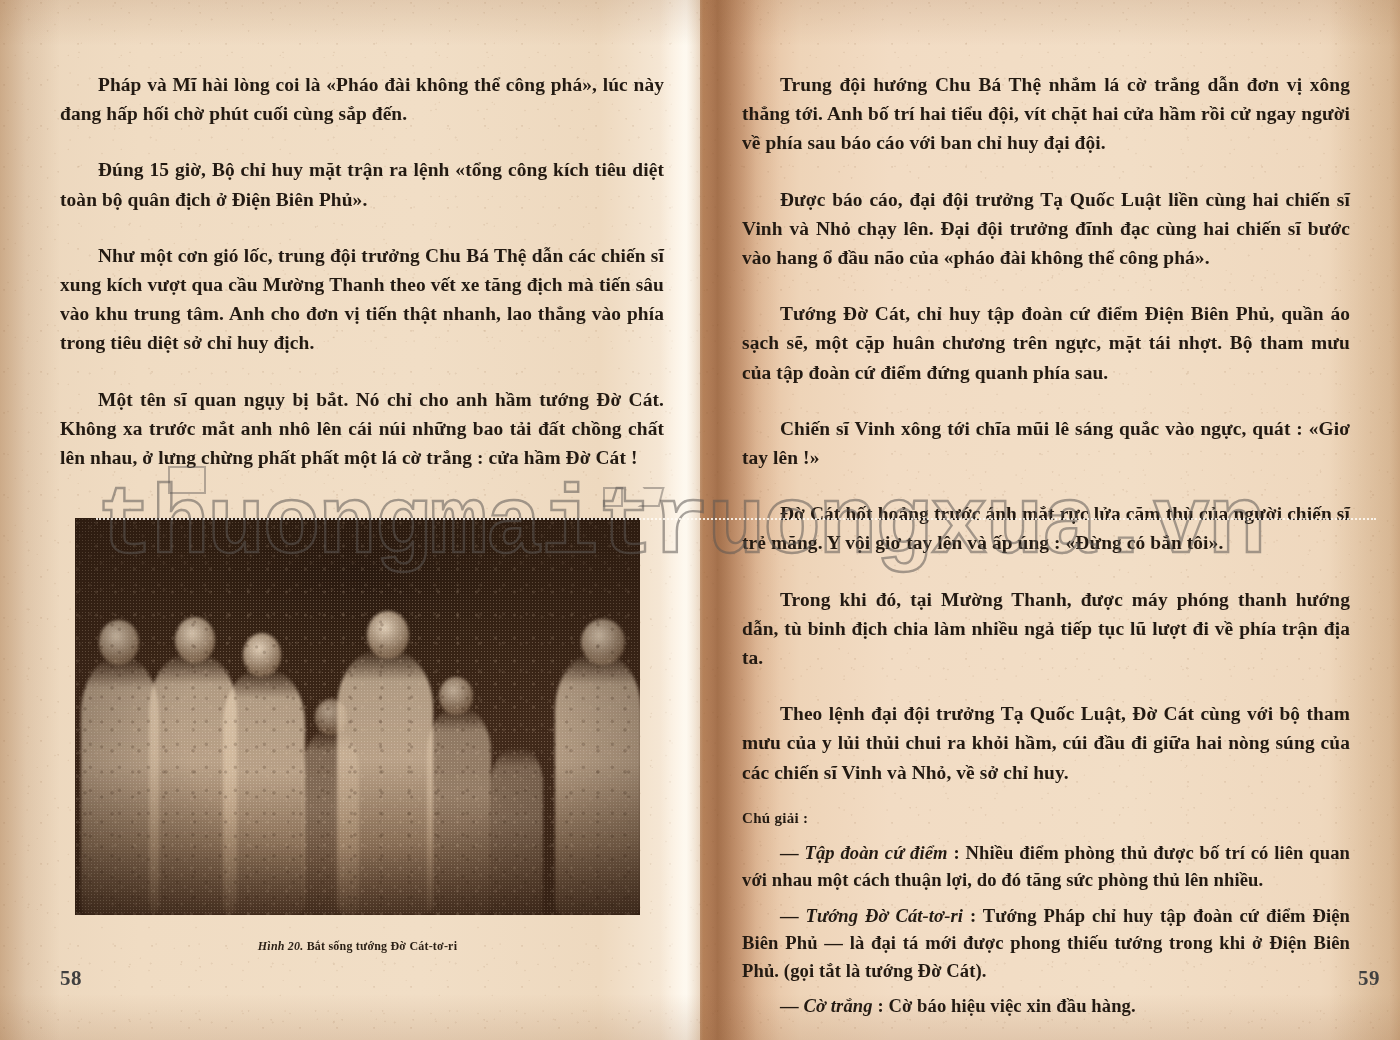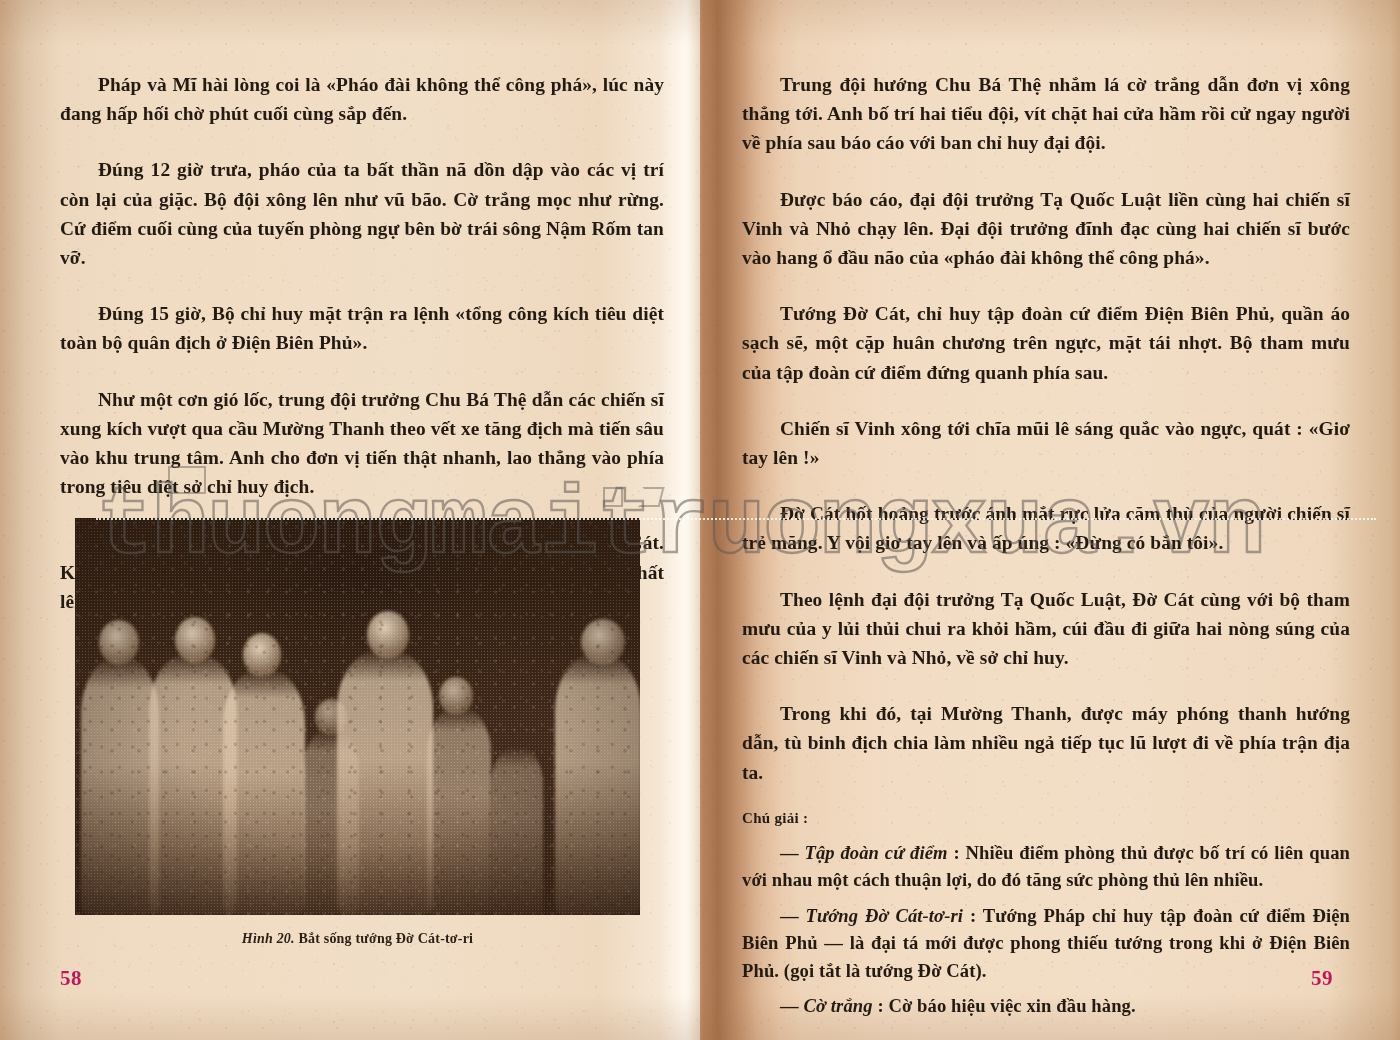--- a/index.html
+++ b/index.html
@@ -163,43 +163,43 @@
     border-radius: 50%;
     background: radial-gradient(circle at 42% 35%, rgba(236,218,194,0.92), rgba(176,148,118,0.55) 70%, rgba(90,66,46,0.10) 100%);
     filter: blur(1.4px);
   }
   .photo-vig {
     position: absolute; inset: 0;
     background: radial-gradient(ellipse 78% 78% at 50% 52%, rgba(0,0,0,0) 40%, rgba(20,10,4,0.45) 100%);
   }
 
   .fig-caption {
-    margin-top: 16px;
+    margin-top: 24px;
     width: 565px;
     text-align: center;
-    font-size: 14px;
+    font-size: 12px;
     color: #2a1f15;
     font-weight: 600;
     letter-spacing: 0.2px;
   }
   .fig-caption .fignum {
     font-style: italic;
     font-weight: 700;
   }
 
   
   .page-number {
     position: absolute;
     font-size: 21px;
-    color: #be185d;
+    color: #404040;
     font-weight: 600;
     letter-spacing: 0.5px;
   }
   #pn-left  { left: 60px;  top: 966px; }
-  #pn-right { left: 1311px; top: 966px; }
+  #pn-right { left: 1358px; top: 966px; }
 
   
   .notes-title {
     font-weight: 700;
     font-size: 15px;
     letter-spacing: 0.3px;
     padding-top: 6px;
     padding-bottom: 6px;
   }
   .note-item {
@@ -259,21 +259,20 @@
 
   <div class="paper-base"></div>
   <div class="paper-left"></div>
   <div class="paper-right"></div>
   <div class="grain"></div>
   <div class="gutter-shadow"></div>
   <div class="edge-vignette"></div>
 
   <div class="column" id="col-left">
     <p class="para">Pháp và Mĩ hài lòng coi là «Pháo đài không thể công phá», lúc này đang hấp hối chờ phút cuối cùng sắp đến.</p>
-    <p class="para">Đúng 12 giờ trưa, pháo của ta bất thần nã dồn dập vào các vị trí còn lại của giặc. Bộ đội xông lên như vũ bão. Cờ trắng mọc như rừng. Cứ điểm cuối cùng của tuyến phòng ngự bên bờ trái sông Nậm Rốm tan vỡ.</p>
     <p class="para">Đúng 15 giờ, Bộ chỉ huy mặt trận ra lệnh «tổng công kích tiêu diệt toàn bộ quân địch ở Điện Biên Phủ».</p>
     <p class="para">Như một cơn gió lốc, trung đội trưởng Chu Bá Thệ dẫn các chiến sĩ xung kích vượt qua cầu Mường Thanh theo vết xe tăng địch mà tiến sâu vào khu trung tâm. Anh cho đơn vị tiến thật nhanh, lao thẳng vào phía trong tiêu diệt sở chỉ huy địch.</p>
     <p class="para">Một tên sĩ quan ngụy bị bắt. Nó chỉ cho anh hầm tướng Đờ Cát. Không xa trước mắt anh nhô lên cái núi những bao tải đất chồng chất lên nhau, ở lưng chừng phất phất một lá cờ trắng : cửa hầm Đờ Cát !</p>
   </div>
 
   <div class="figure-wrap">
     <div class="photo">
       <div class="photo-bg"></div>
 
       <div class="person" style="left:6px;  width:78px;  height:258px;"></div>
@@ -311,22 +310,22 @@
   </div>
 
   <div class="page-number" id="pn-left">58</div>
 
   <div class="column" id="col-right">
     <p class="para">Trung đội hướng Chu Bá Thệ nhắm lá cờ trắng dẫn đơn vị xông thẳng tới. Anh bố trí hai tiểu đội, vít chặt hai cửa hầm rồi cử ngay người về phía sau báo cáo với ban chỉ huy đại đội.</p>
     <p class="para">Được báo cáo, đại đội trưởng Tạ Quốc Luật liền cùng hai chiến sĩ Vinh và Nhỏ chạy lên. Đại đội trưởng đĩnh đạc cùng hai chiến sĩ bước vào hang ổ đầu não của «pháo đài không thể công phá».</p>
     <p class="para">Tướng Đờ Cát, chỉ huy tập đoàn cứ điểm Điện Biên Phủ, quần áo sạch sẽ, một cặp huân chương trên ngực, mặt tái nhợt. Bộ tham mưu của tập đoàn cứ điểm đứng quanh phía sau.</p>
     <p class="para">Chiến sĩ Vinh xông tới chĩa mũi lê sáng quắc vào ngực, quát : «Giơ tay lên !»</p>
     <p class="para">Đờ Cát hốt hoảng trước ánh mắt rực lửa căm thù của người chiến sĩ trẻ măng. Y vội giơ tay lên và ấp úng : «Đừng có bắn tôi».</p>
+    <p class="para">Trong khi đó, tại Mường Thanh, được máy phóng thanh hướng dẫn, tù binh địch chia làm nhiều ngả tiếp tục lũ lượt đi về phía trận địa ta.</p>
     <p class="para">Theo lệnh đại đội trưởng Tạ Quốc Luật, Đờ Cát cùng với bộ tham mưu của y lủi thủi chui ra khỏi hầm, cúi đầu đi giữa hai nòng súng của các chiến sĩ Vinh và Nhỏ, về sở chỉ huy.</p>
-    <p class="para">Trong khi đó, tại Mường Thanh, được máy phóng thanh hướng dẫn, tù binh địch chia làm nhiều ngả tiếp tục lũ lượt đi về phía trận địa ta.</p>
 
     <div class="notes-title">Chú giải :</div>
 
     <div class="note-item">
       <span>—</span>
       <span class="note-term">Tập đoàn cứ điểm</span>
       <span>: Nhiều điểm phòng thủ được bố trí có liên quan với nhau một cách thuận lợi, do đó tăng sức phòng thủ lên nhiều.</span>
     </div>
 
     <div class="note-item">

